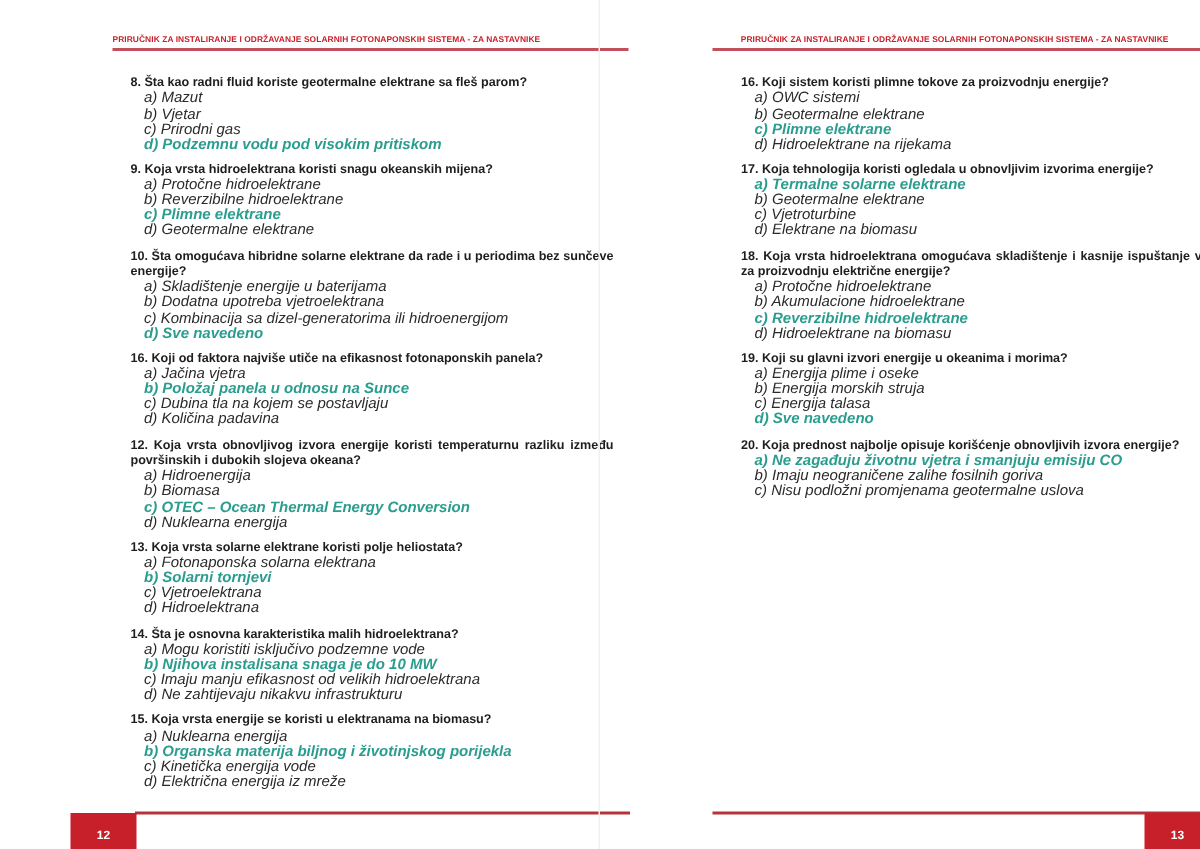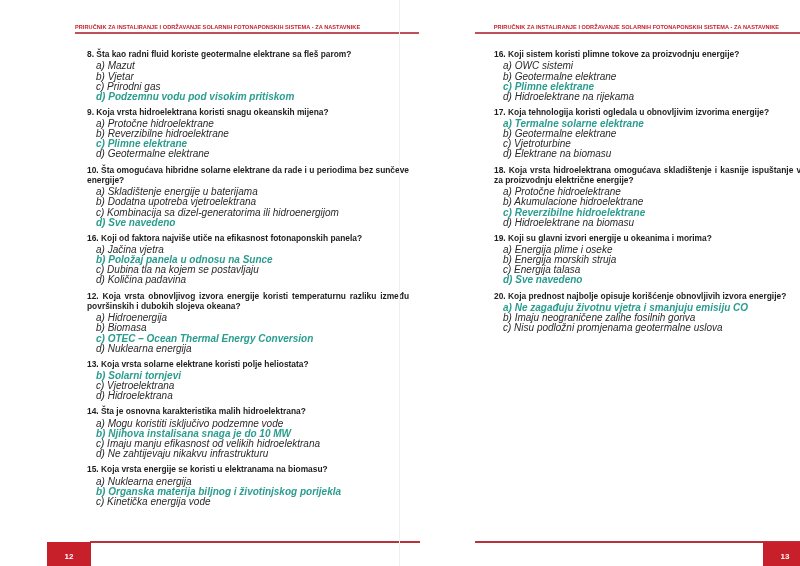--- a/index.html
+++ b/index.html
@@ -79,40 +79,42 @@
         <ul class="options">
           <li class="option">a) Hidroenergija</li>
           <li class="option">b) Biomasa</li>
           <li class="option correct">c) OTEC – Ocean Thermal Energy Conversion</li>
           <li class="option">d) Nuklearna energija</li>
         </ul>
       </div>
       <div class="question">
         <div class="q-text">13. Koja vrsta solarne elektrane koristi polje heliostata?</div>
         <ul class="options">
+          <li class="option">a) Fotonaponska solarna elektrana</li>
           <li class="option correct">b) Solarni tornjevi</li>
           <li class="option">c) Vjetroelektrana</li>
           <li class="option">d) Hidroelektrana</li>
         </ul>
       </div>
       <div class="question">
         <div class="q-text">14. Šta je osnovna karakteristika malih hidroelektrana?</div>
         <ul class="options">
           <li class="option">a) Mogu koristiti isključivo podzemne vode</li>
           <li class="option correct">b) Njihova instalisana snaga je do 10 MW</li>
           <li class="option">c) Imaju manju efikasnost od velikih hidroelektrana</li>
           <li class="option">d) Ne zahtijevaju nikakvu infrastrukturu</li>
         </ul>
       </div>
       <div class="question">
         <div class="q-text">15. Koja vrsta energije se koristi u elektranama na biomasu?</div>
         <ul class="options">
           <li class="option">a) Nuklearna energija</li>
           <li class="option correct">b) Organska materija biljnog i životinjskog porijekla</li>
           <li class="option">c) Kinetička energija vode</li>
+          <li class="option">d) Električna energija iz mreže</li>
         </ul>
       </div>
     </div>
   <div class="footer-rule"></div>
   <div class="page-num">12</div>
 </div>
 
 <div class="page right">
   <div class="header">PRIRUČNIK ZA INSTALIRANJE I ODRŽAVANJE SOLARNIH FOTONAPONSKIH SISTEMA - ZA NASTAVNIKE</div>
   <div class="header-rule"></div>

